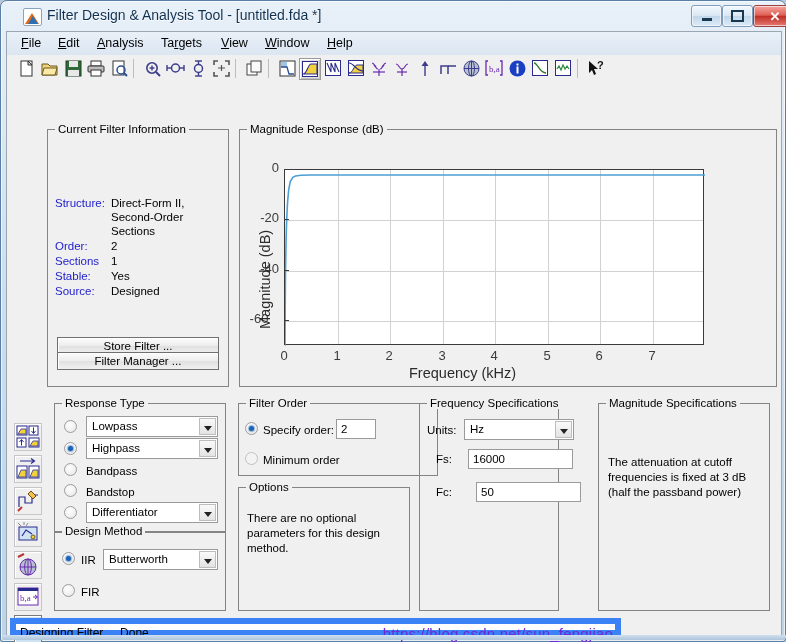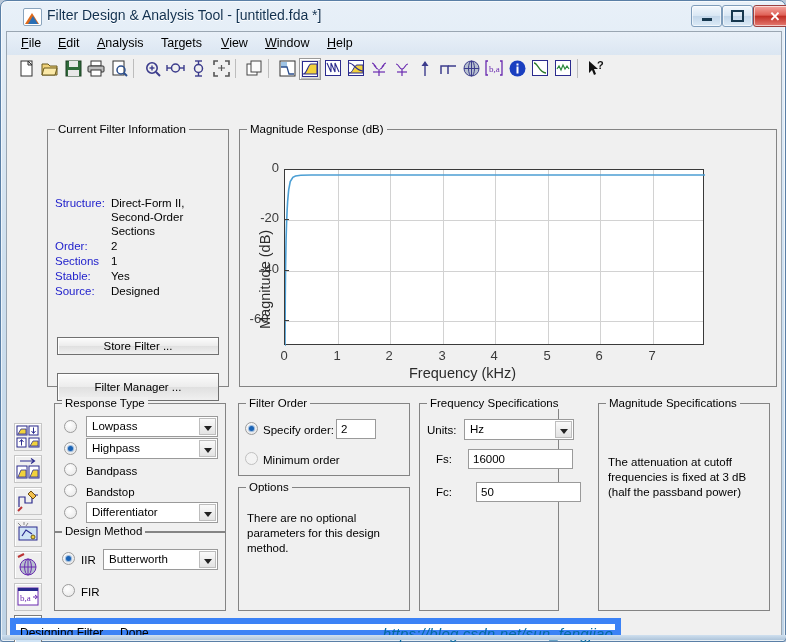--- a/index.html
+++ b/index.html
@@ -181,22 +181,22 @@
   #ylabel{
     transform:rotate(-90deg);transform-origin:left top;white-space:nowrap;
   }
   
   #statusbar{
     position:absolute;left:3px;top:586px;width:611px;height:18px;
     box-sizing:border-box;border:6px solid #3b82f6;background:#fff;
   }
   #statustext{position:absolute;left:4px;top:2px;font-size:12px;color:#000;}
   #watermark{
-    position:absolute;right:2px;top:1px;font-size:15px;color:#0369a1;
-    white-space:nowrap;letter-spacing:.2px;font-style:italic;
+    position:absolute;right:2px;top:1px;font-size:15px;color:#6d28d9;
+    white-space:nowrap;letter-spacing:.2px;
   }
   
   #bottomedge{
     position:absolute;left:1px;bottom:1px;width:784px;height:5px;
     background:linear-gradient(180deg,#cfe0ef,#aec4da);
     border-radius:0 0 3px 3px;
   }
 </style>
 </head>
 <body>
@@ -495,21 +495,21 @@
       <div class="lbl blue" style="left:48px;top:157px">Order:</div>
       <div class="lbl" style="left:104px;top:157px">2</div>
       <div class="lbl blue" style="left:48px;top:172px">Sections</div>
       <div class="lbl" style="left:104px;top:172px">1</div>
       <div class="lbl blue" style="left:48px;top:187px">Stable:</div>
       <div class="lbl" style="left:104px;top:187px">Yes</div>
       <div class="lbl blue" style="left:48px;top:202px">Source:</div>
       <div class="lbl" style="left:104px;top:202px">Designed</div>
 
       <div class="btn" style="left:50px;top:254px;width:162px;height:18px">Store Filter ...</div>
-      <div class="btn" style="left:50px;top:290px;width:162px;height:28px">Filter Manager ...</div>
+      <div class="btn" style="left:50px;top:269px;width:162px;height:18px">Filter Manager ...</div>
 
       <div class="group" style="left:232px;top:46px;width:538px;height:258px">
         <div class="legend">Magnitude Response (dB)</div>
       </div>
 
       <div id="chartbox" style="left:232px;top:46px;width:538px;height:258px">
 
         <div id="plot" style="left:45px;top:40px;width:420px;height:176px">
 
           <div class="gridh" style="left:0;top:50px;width:100%;height:1px"></div>
@@ -580,21 +580,21 @@
       </div>
       <div class="radio on" style="left:55px;top:469px"></div>
       <div class="lbl" style="left:74px;top:471px">IIR</div>
       <div class="combo" style="left:96px;top:466px;width:115px">
         <span class="txt">Butterworth</span>
         <span class="arrow"></span>
       </div>
       <div class="radio" style="left:55px;top:501px"></div>
       <div class="lbl" style="left:74px;top:503px">FIR</div>
 
-      <div class="group" style="left:231px;top:320px;width:172px;height:73px">
+      <div class="group" style="left:231px;top:320px;width:200px;height:73px">
         <div class="legend">Filter Order</div>
       </div>
       <div class="radio on" style="left:238px;top:339px"></div>
       <div class="lbl" style="left:256px;top:341px">Specify order:</div>
       <div class="tinput" style="left:329px;top:336px;width:40px">
         <span class="txt">2</span>
       </div>
       <div class="radio dis" style="left:238px;top:369px"></div>
       <div class="lbl" style="left:256px;top:371px">Minimum order</div>
 

